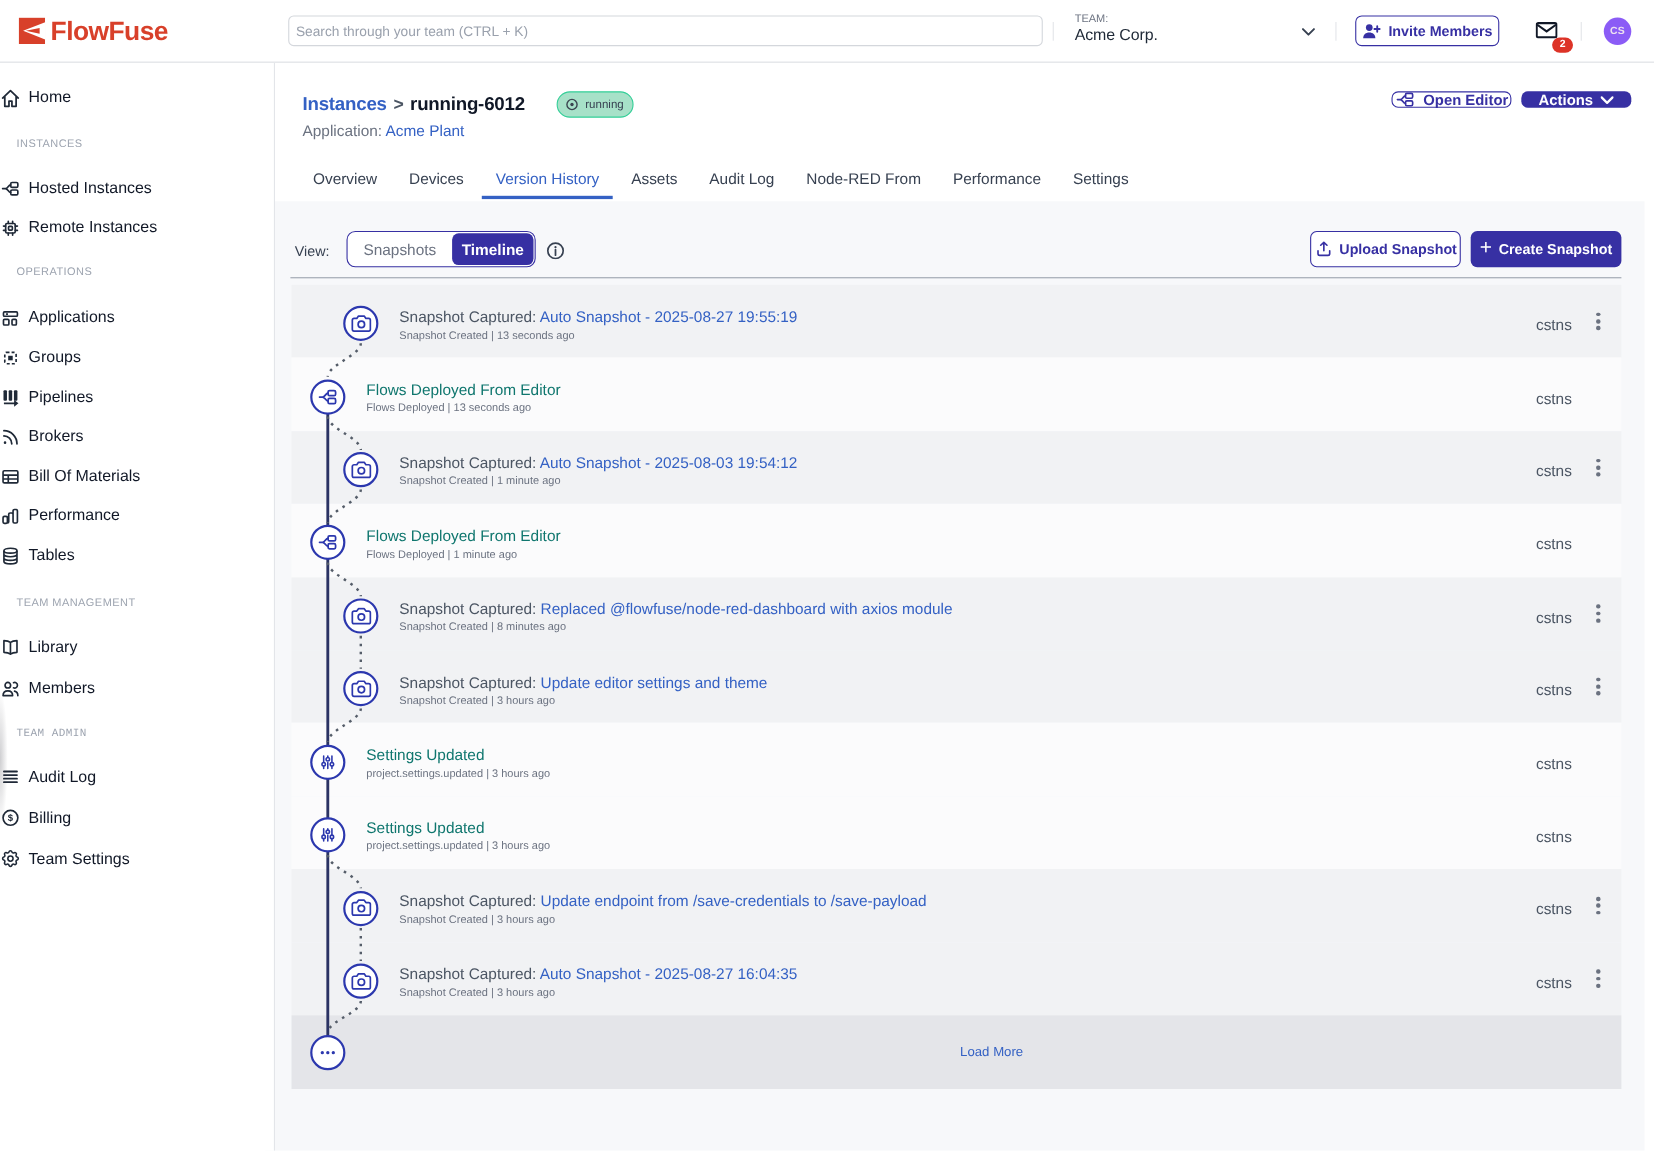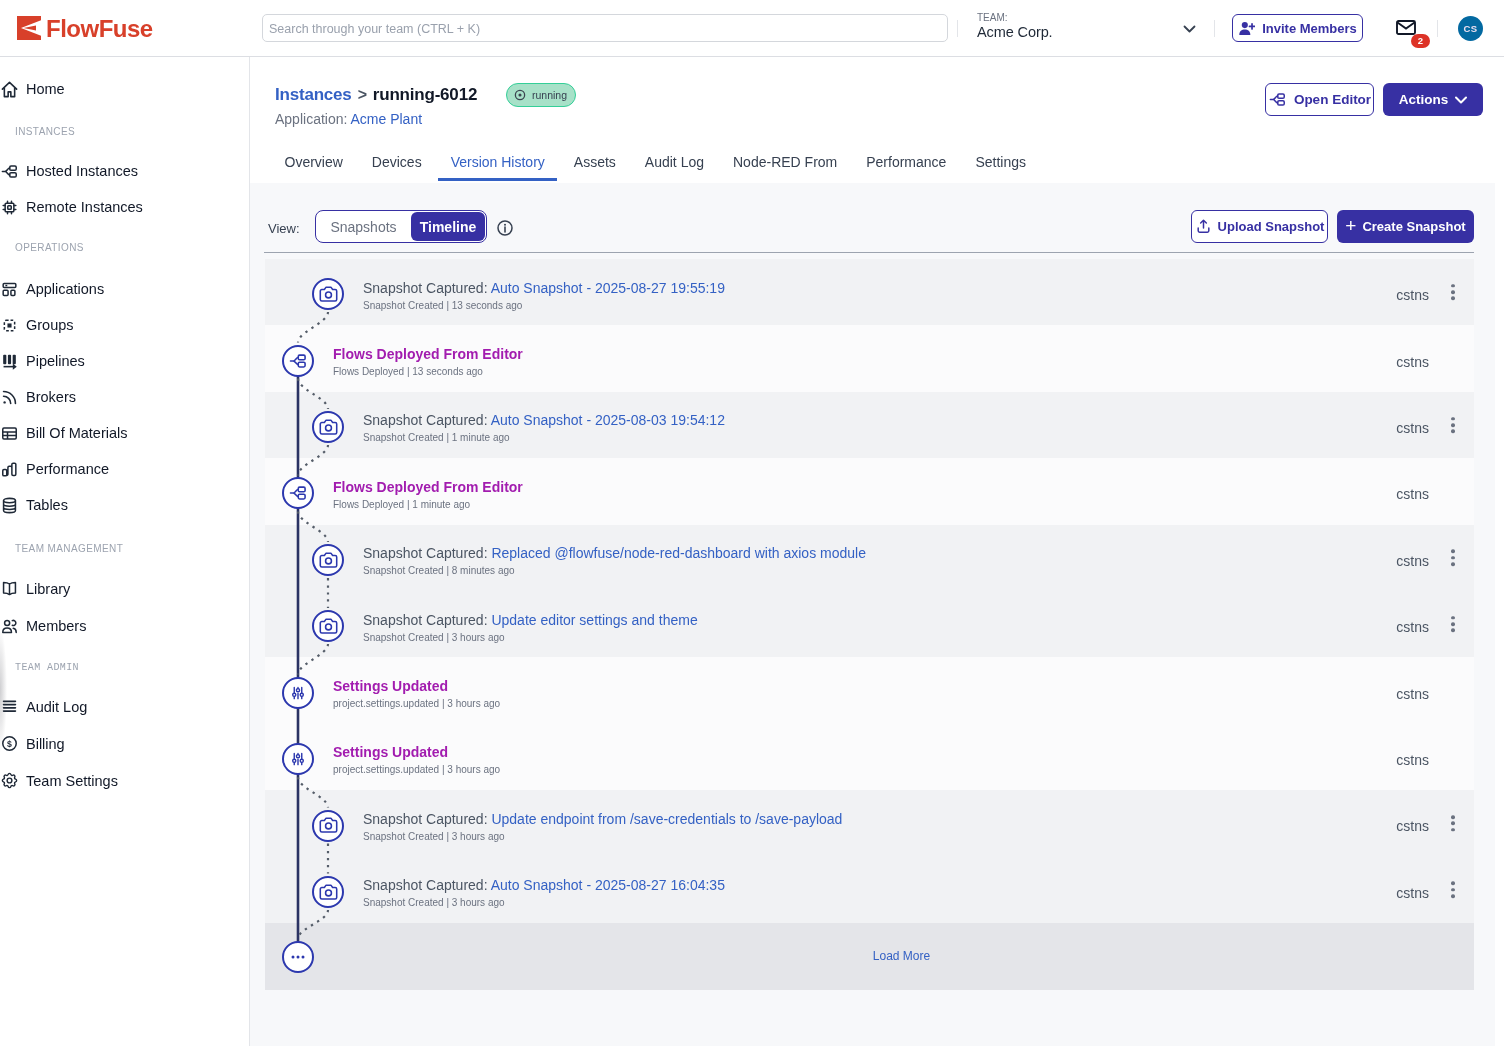--- a/index.html
+++ b/index.html
@@ -22,40 +22,40 @@
 .teamname{ position:absolute; left:977px; top:24px; font-size:14.5px; color:#1f2937; letter-spacing:-0.1px;}
 .vdiv{ position:absolute; top:20px; width:1px; height:17px; background:#e3e5e9;}
 .chev-team{ position:absolute; left:1183px; top:25px;}
 .invite{ position:absolute; left:1232px; top:14px; width:131px; height:28px; border:1px solid var(--indigo);
   border-radius:6px; background:#fff; color:var(--indigo); font-size:13px; font-weight:bold;
   display:flex; align-items:center; justify-content:center; gap:7px;}
 .mail{ position:absolute; left:1396px; top:20px;}
 .badge{ position:absolute; left:1411px; top:34px; min-width:19px; height:14px; background:#dd3327; color:#fff;
   border-radius:8px; font-size:9.5px; text-align:center; line-height:14px; font-weight:bold; padding:0 3px;}
 .avatar{ position:absolute; left:1458px; top:16px; width:25px; height:25px; border-radius:50%;
-  background:#0369a1; color:#ece0f0; font-size:9.5px; font-weight:bold; letter-spacing:0.3px; display:flex; align-items:center; justify-content:center;}
+  background:#8b5cf6; color:#ece0f0; font-size:9.5px; font-weight:bold; letter-spacing:0.3px; display:flex; align-items:center; justify-content:center;}
 
 .sidebar{ position:absolute; left:0; top:57px; width:250px; height:989px; background:#fff;
   border-right:1px solid #e3e5e9; z-index:10;}
 .sitem{ height:36px; display:flex; align-items:center; gap:7px;
   font-size:14.5px; color:#111827;}
 .sitem svg{ flex:0 0 auto;}
 .slabel{ height:14px; padding-left:15px; font-size:10px; color:#9ca3af; letter-spacing:0.4px;
   display:flex; align-items:center;}
 
 .main{ position:absolute; left:250px; top:57px; width:1254px; height:989px; background:#fff;}
 .bc{ position:absolute; left:25px; top:28px; font-size:17px; font-weight:bold; color:#111827; letter-spacing:-0.2px; white-space:nowrap;}
 .bc a{ color:var(--blue); text-decoration:none;}
 .bc .sep{ color:#4b5563; font-weight:bold; margin:0 6px; font-size:16px;}
 .pill{ position:absolute; left:256px; top:26px; height:24px; padding:0 8px 0 7px; border-radius:12px;
   background:#a7e1c8; border:1px solid #34cf98; color:#374151; font-size:10.5px;
   display:flex; align-items:center; gap:6px;}
 .appline{ position:absolute; left:25px; top:54px; font-size:14px; color:#6b7280;}
 .appline a{ color:var(--blue); text-decoration:none;}
-.hbtn{ position:absolute; top:26px; height:33px; border-radius:6px; font-size:13.5px; font-weight:bold;
+.hbtn{ position:absolute; top:26px; height:15px; border-radius:6px; font-size:13.5px; font-weight:bold;
   display:flex; align-items:center; justify-content:center; gap:7px; white-space:nowrap;}
 .openeditor{ left:1015px; width:109px; background:#fff; border:1px solid var(--indigo); color:var(--indigo);}
 .actions{ left:1133px; width:100px; background:var(--indigo); color:#fff; border:none;}
 .tabs{ position:absolute; left:22px; top:90px; display:flex; gap:4px;}
 .tab{ padding:0 12.5px; height:34px; line-height:30px; font-size:14px; color:#374151;}
 .tab.active{ color:var(--blue); border-bottom:3px solid var(--blue);}
 
 .content{ position:absolute; left:241px; top:183px; width:1254px; height:863px; background:#f7f8fa;}
 .viewlbl{ position:absolute; left:27px; top:38px; font-size:13px; color:#374151;}
 .toggle{ position:absolute; left:74px; top:27px; width:172px; height:33px; background:#fff;
@@ -71,21 +71,21 @@
 .sepline{ position:absolute; left:23px; top:69px; width:1210px; height:1px; background:#9ca3af;}
 
 .card{ position:absolute; left:24px; top:76px; width:1209px; height:731px;}
 .trow{ position:relative; width:100%; height:66.4px; display:flex; align-items:center;}
 .trow.snap{ background:#f1f2f4;}
 .trow.evt{ background:#fbfbfc;}
 .tbody{ margin-left:98px; padding-top:7px; }
 .tbody.evt2{ margin-left:68px;}
 .t1{ font-size:14px; color:#4b5563; line-height:17px;}
 .t1 a{ color:var(--blue); text-decoration:none;}
-.t1.dark{ color:#a21caf; font-weight:700; font-size:14px;}
+.t1.dark{ color:#0f766e; font-weight:400; font-size:14px;}
 .t2{ font-size:10px; color:#6b7280; margin-top:3px; line-height:12px;}
 .cstns{ position:absolute; right:45px; font-size:14px; color:#4b5563; top:calc(50% + 3px); transform:translateY(-50%);}
 .kebab{ position:absolute; right:19px; top:50%; transform:translateY(-50%); width:4px;}
 .kebab div{ width:3.6px; height:3.6px; border-radius:50%; background:#6b7280; margin:2.7px 0;}
 .loadrow{ position:relative; width:100%; height:67px; background:#e4e5e9; display:flex; align-items:center; justify-content:center;}
 .loadrow span{ margin-left:64px; color:var(--blue); font-size:12px;}
 .tl-overlay{ position:absolute; left:0; top:0; width:1209px; height:731px; pointer-events:none;}
 .circ{ position:absolute; width:32px; height:32px; border-radius:50%; background:#fff;
   border:2px solid #2c38ae; display:flex; align-items:center; justify-content:center;}
 </style>

